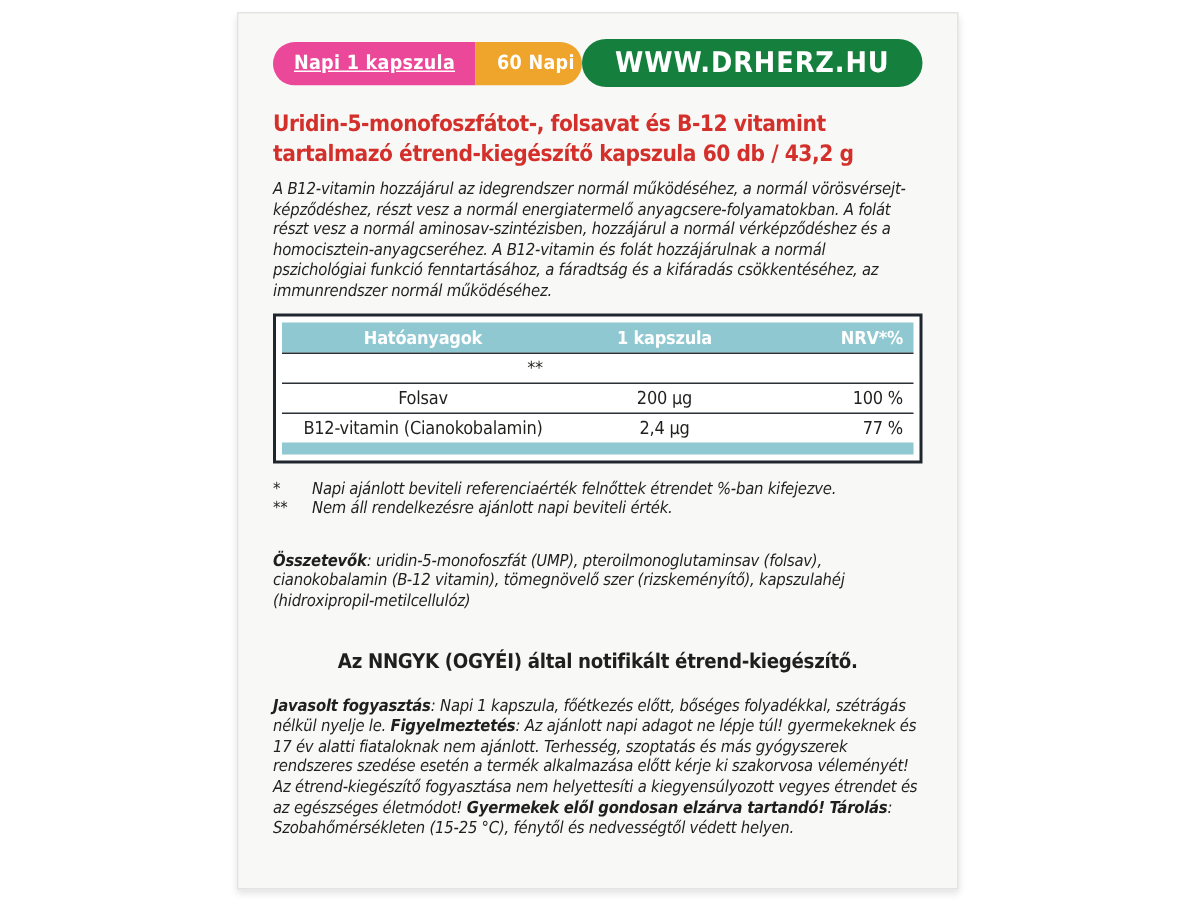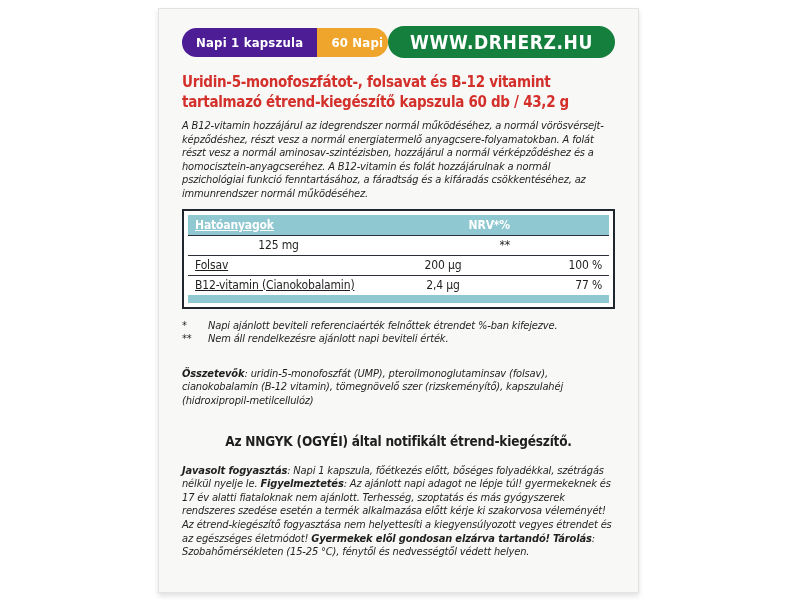--- a/index.html
+++ b/index.html
@@ -23,21 +23,21 @@
   }
   
   .badges-row { display: flex; justify-content: space-between; align-items: center; }
   .dose-pill { display: flex; height: 29px; border-radius: 15px; overflow: hidden; }
   .dose-left, .dose-right {
     display: flex; align-items: center;
     padding: 0 14px;
     color: #ffffff; font-weight: bold; font-size: 13px; letter-spacing: 0.2px;
     white-space: nowrap;
   }
-  .dose-left  { background: #4c1d95; }
+  .dose-left  { background: #ec4899; text-decoration: underline; }
   .dose-right { background: #efa42b; }
   .web-pill {
     background: #15803d; color: #ffffff;
     height: 32px; border-radius: 16px;
     display: flex; align-items: center; justify-content: center;
     padding: 0 22px;
     font-weight: bold; font-size: 19px; letter-spacing: 0.6px;
     white-space: nowrap;
   }
   
@@ -71,21 +71,21 @@
     font-size: 12px;
     letter-spacing: -0.15px;
   }
   .t-head {
     background: #8fc8d0;
     color: #ffffff; font-weight: bold;
     height: 20px;
   }
   .t-data { border-top: 1px solid #2a3036; font-weight: 500; }
   .t-data:last-of-type { border-bottom: 1px solid #2a3036; }
-  .c-name { padding-left: 7px; text-align: left; text-decoration: underline; }
+  .c-name { padding-left: 7px; text-align: center; }
   .c-amt  { text-align: center; }
   .c-nrv  { text-align: right; padding-right: 7px; }
   .t-foot { background: #8fc8d0; height: 8px; }
   
   .footnotes { margin-top: 10px; }
   .footnote { display: flex; }
   .fn-marker { width: 26px; flex: 0 0 26px; }
   
   .ingredients { margin-top: 21px; }
   .notification {
@@ -110,24 +110,24 @@
     <div class="web-pill">WWW.DRHERZ.HU</div>
   </div>
 
   <h1 class="title">Uridin-5-monofoszfátot-, folsavat és B-12 vitamint tartalmazó étrend-kiegészítő kapszula 60 db / 43,2 g</h1>
 
   <p class="body-text desc">A B12-vitamin hozzájárul az idegrendszer normál működéséhez, a normál vörösvérsejt-képződéshez, részt vesz a normál energiatermelő anyagcsere-folyamatokban. A folát részt vesz a normál aminosav-szintézisben, hozzájárul a normál vérképződéshez és a homocisztein-anyagcseréhez. A B12-vitamin és folát hozzájárulnak a normál pszichológiai funkció fenntartásához, a fáradtság és a kifáradás csökkentéséhez, az immunrendszer normál működéséhez.</p>
 
   <div class="ntable">
     <div class="t-row t-head">
       <span class="c-name">Hatóanyagok</span>
+      <span class="c-amt">1 kapszula</span>
       <span class="c-nrv">NRV*%</span>
     </div>
     <div class="t-row t-data">
-      <span class="c-amt">125 mg</span>
       <span class="c-nrv">**</span>
     </div>
     <div class="t-row t-data">
       <span class="c-name">Folsav</span>
       <span class="c-amt">200 µg</span>
       <span class="c-nrv">100 %</span>
     </div>
     <div class="t-row t-data">
       <span class="c-name">B12-vitamin (Cianokobalamin)</span>
       <span class="c-amt">2,4 µg</span>

